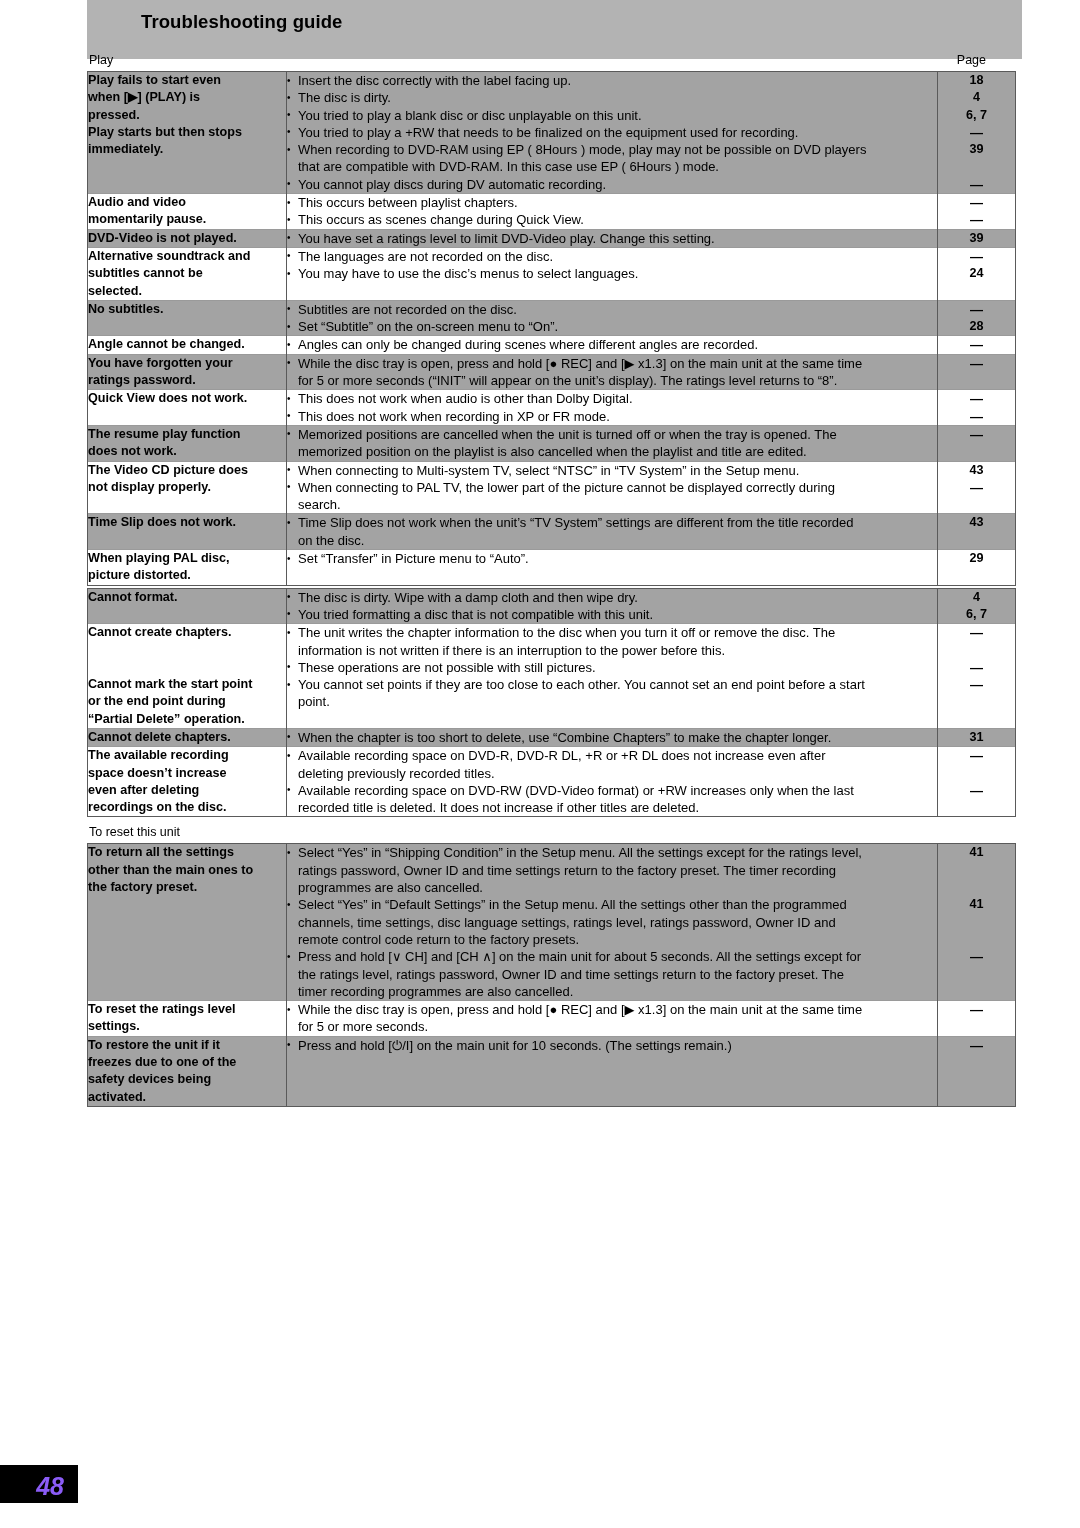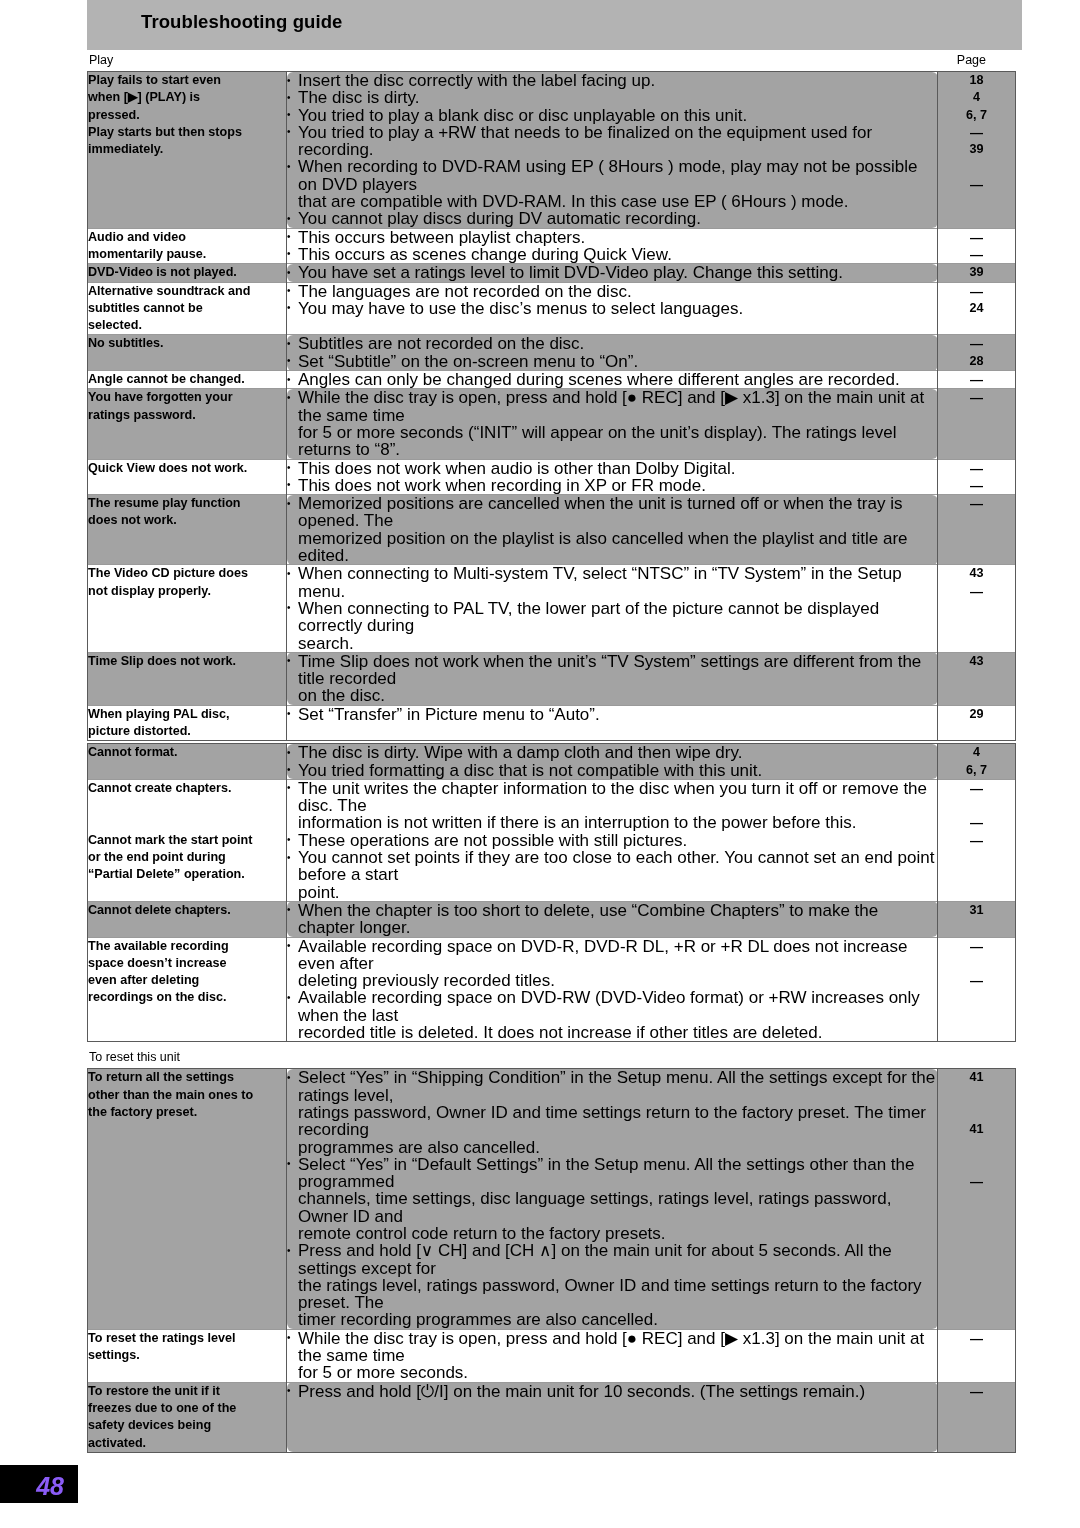--- a/index.html
+++ b/index.html
@@ -15,21 +15,21 @@
     color: #000000;
     -webkit-font-smoothing: antialiased;
   }
 
   
   .header-band {
     position: absolute;
     left: 87px;
     top: 0;
     width: 935px;
-    height: 50px;
+    height: 59px;
     background: #b3b3b3;
     box-sizing: border-box;
   }
   .header-title {
     position: absolute;
     left: 54px;
     top: 11px;
     font-size: 18.5px;
     font-weight: bold;
     letter-spacing: 0.1px;
@@ -82,24 +82,23 @@
 
   .sym {
     font-size: 12.6px;
     font-weight: bold;
     line-height: 17.3px;
     padding: 4px 6px 5px 6px;
   }
   .sym .blankline { display: block; height: 17.3px; }
 
   .body {
-    font-size: 17px;
+    font-size: 13px;
     line-height: 17.3px;
     padding: 4px 8px 5px 7px;
-    border-radius: 6px;
   }
   .body .bl {
     display: block;
     position: relative;
     padding-left: 11px;
   }
   .body .bl::before {
     content: "\2022";
     position: absolute;
     left: 0;

